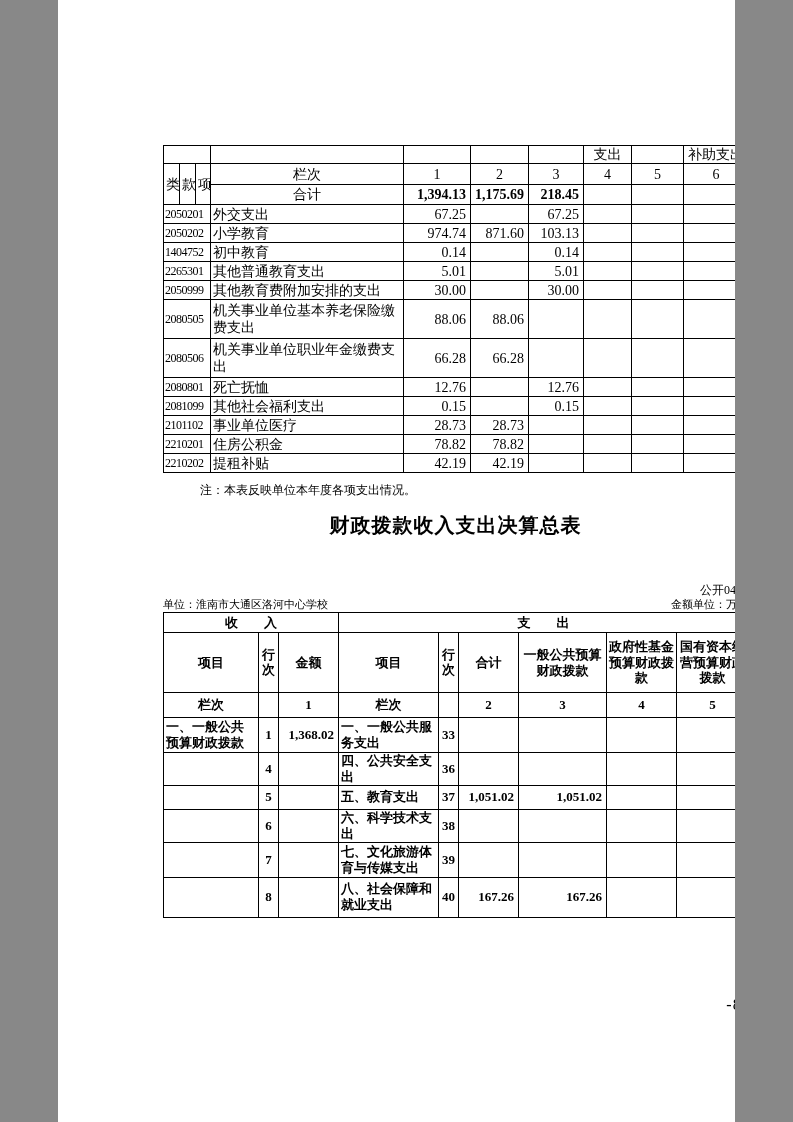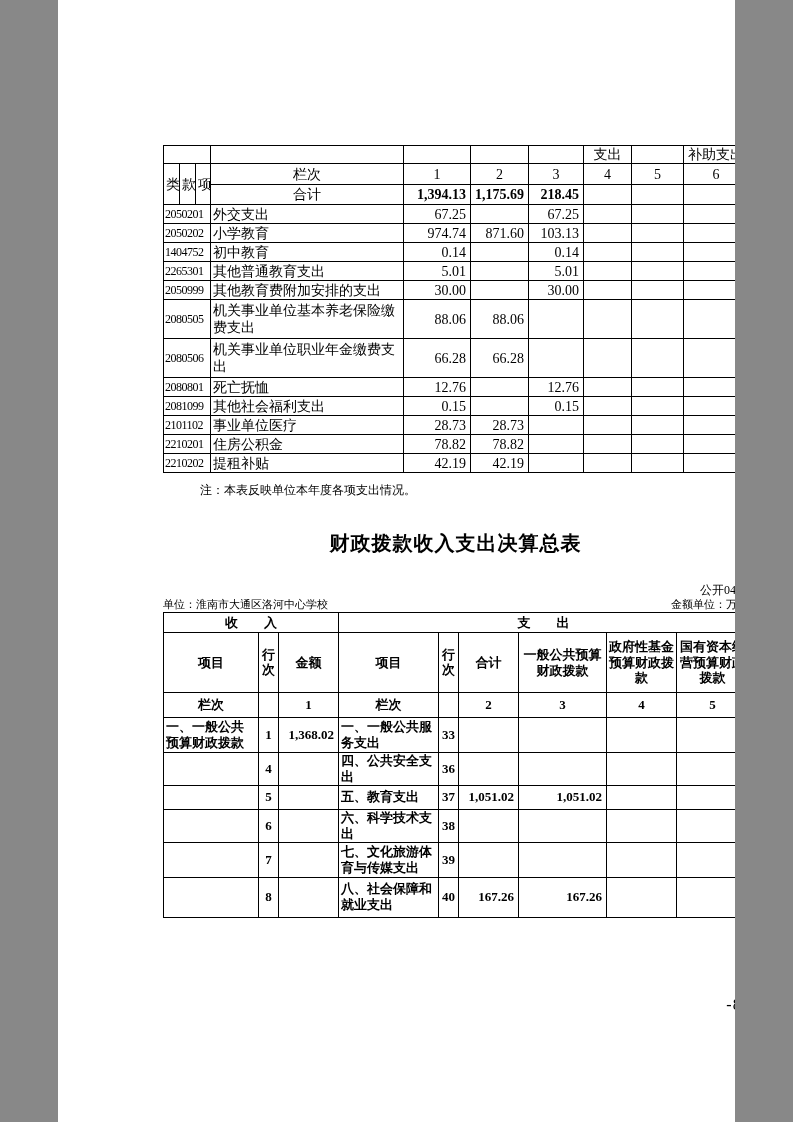--- a/index.html
+++ b/index.html
@@ -12,21 +12,21 @@
   td{border:1px solid #000;padding:0 2px;font-size:14px;line-height:1.22;overflow:hidden;
      vertical-align:middle;word-break:break-all;}
   .t2 td{font-size:13px;}
   .c{text-align:center;}
   .l{text-align:left;}
   .r{text-align:right;padding-right:4px;}
   .bold{font-weight:bold;}
   .code{font-size:12px;text-align:left;padding:0 1px;letter-spacing:-0.5px;}
   .sp{letter-spacing:2em;margin-right:-2em;white-space:nowrap;}
   .note{position:absolute;left:105px;top:482px;width:585px;font-size:12px;margin-left:37px;}
-  .t2-title{position:absolute;left:105px;top:530px;width:585px;text-align:center;
+  .t2-title{position:absolute;left:105px;top:512px;width:585px;text-align:center;
             font-family:"Liberation Sans","DejaVu Sans",sans-serif;font-weight:bold;
             font-size:20px;letter-spacing:1px;}
   .t2-doc{position:absolute;left:105px;top:582px;width:585px;text-align:right;font-size:12px;}
   .t2-meta{position:absolute;left:105px;top:597px;width:585px;display:flex;
            justify-content:space-between;font-size:11px;}
   .page-number{position:absolute;left:105px;top:996px;width:585px;text-align:right;
                font-size:16px;letter-spacing:1px;}
 </style>
 </head>
 <body>

